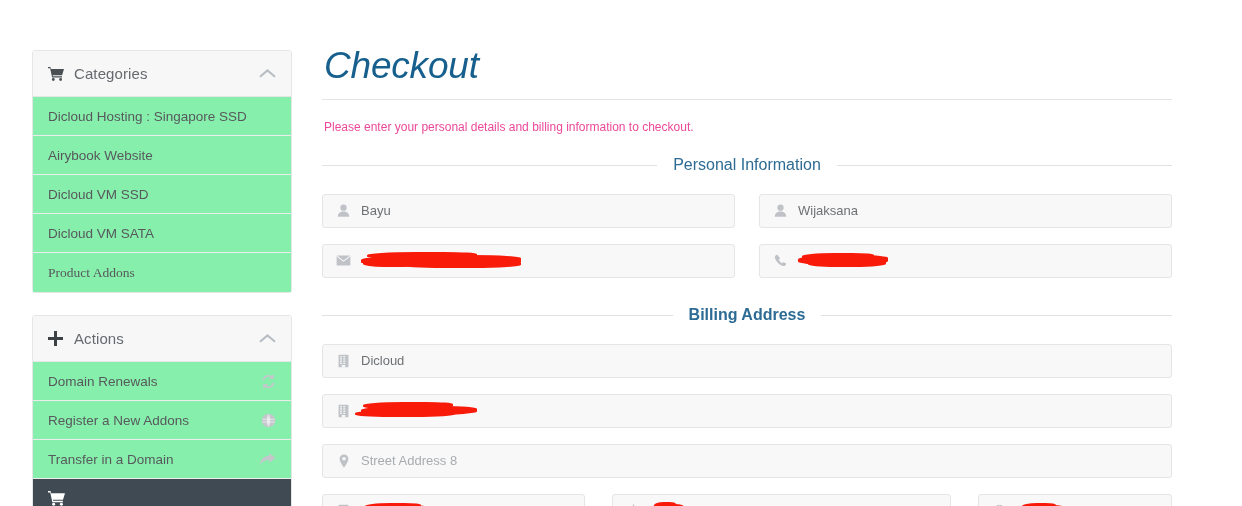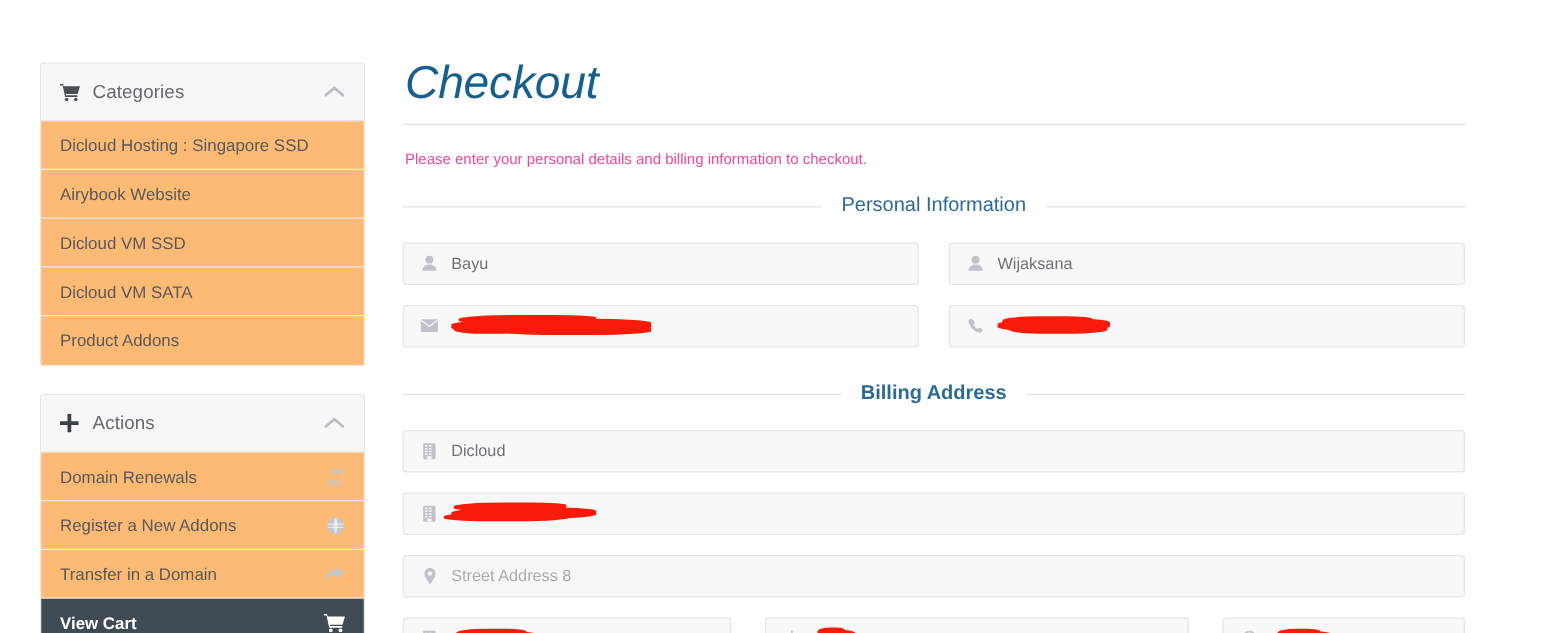--- a/index.html
+++ b/index.html
@@ -62,23 +62,23 @@
   }
   .panel-list { list-style: none; margin: 0; padding: 0; }
   .panel-list li {
     display: flex;
     align-items: center;
     height: 39px;
     padding: 0 15px;
     font-size: 13.5px;
     color: #57595c;
     border-bottom: 1px solid #ededef;
-    background: #fdba74;
-  }
-  .panel-list li:last-child { border-bottom: none; }
+    background: #86efac;
+  }
+  .panel-list li:last-child { border-bottom: none; font-family: Liberation Serif, serif; }
   .panel-list li .li-label { flex: 1 1 auto; }
   .panel-list li .li-icon {
     flex: 0 0 auto;
     color: #c3c7cb;
     display: flex;
     align-items: center;
   }
   .panel-list li.active {
     background: #3f4a52;
     color: #ffffff;
@@ -265,21 +265,20 @@
         </li>
         <li>
           <span class="li-label">Transfer in a Domain</span>
           <span class="li-icon">
             <svg width="17" height="14" viewBox="0 0 17 14">
               <path fill="currentColor" d="M10.2 1.1v2.7C5.4 4 1.9 6.4.7 12.9c2.4-3.4 5.2-4.9 9.5-4.9v2.8L16.6 6z"></path>
             </svg>
           </span>
         </li>
         <li class="active">
-          <span class="li-label">View Cart</span>
           <span class="li-icon">
             <svg width="17" height="15" viewBox="0 0 16 14">
               <path fill="currentColor" d="M0 0h2.4l.5 2H16l-1.9 6.2H4.6l.25 1H14v1.3H4.1L2.1 1.3H0z"></path>
               <circle fill="currentColor" cx="5.3" cy="12.5" r="1.4"></circle>
               <circle fill="currentColor" cx="12.6" cy="12.5" r="1.4"></circle>
             </svg>
           </span>
         </li>
       </ul>
     </div>

